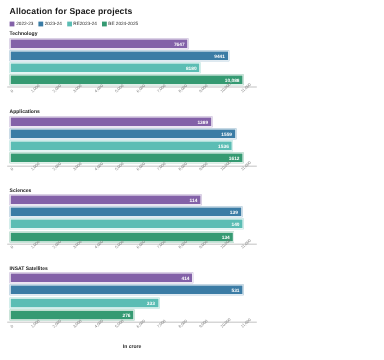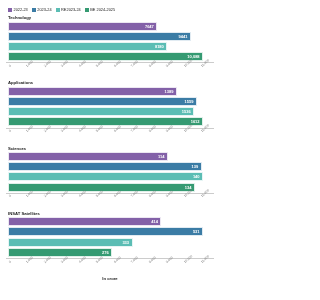--- a/index.html
+++ b/index.html
@@ -108,20 +108,21 @@
     font-weight: bold;
     color: #1a1a1a;
     margin-top: 0px;
   }
 </style>
 </head>
 <body>
 
 <div class="chart-root">
 
+  <div class="chart-title">Allocation for Space projects</div>
 
   <div class="legend">
     <div class="legend-item">
       <span class="legend-swatch" style="background: rgb(131, 97, 168);"></span>
       <span class="legend-label">2022-23</span>
     </div>
     <div class="legend-item">
       <span class="legend-swatch" style="background: rgb(59, 124, 165);"></span>
       <span class="legend-label">2023-24</span>
     </div>

